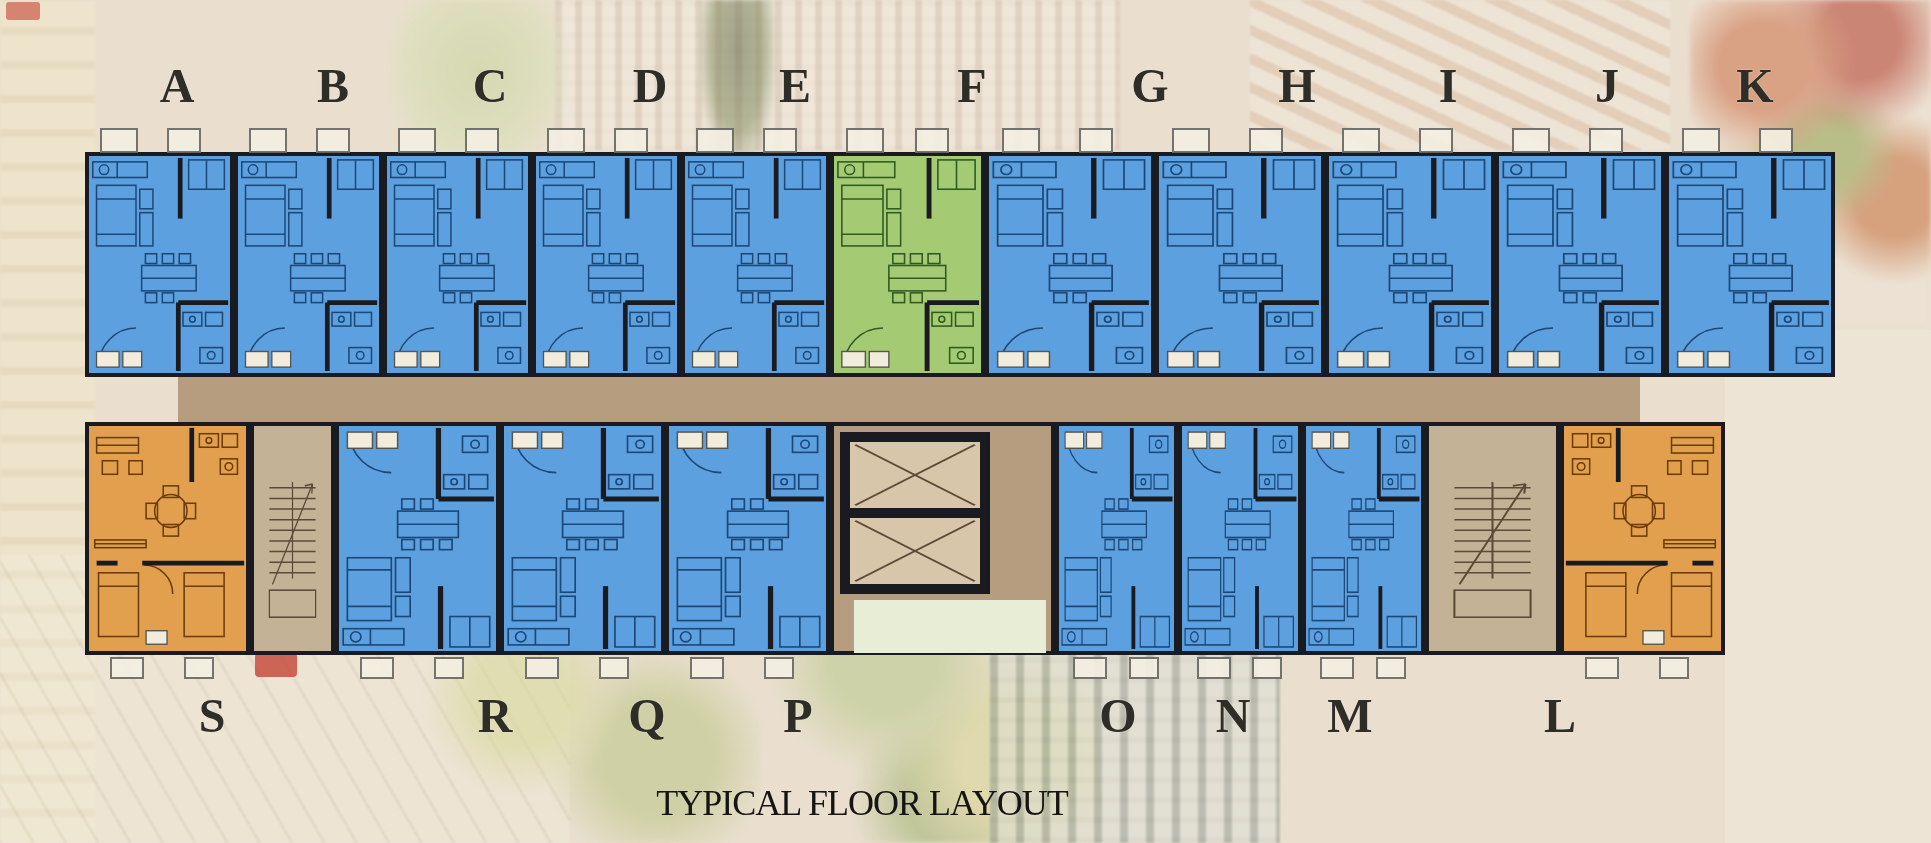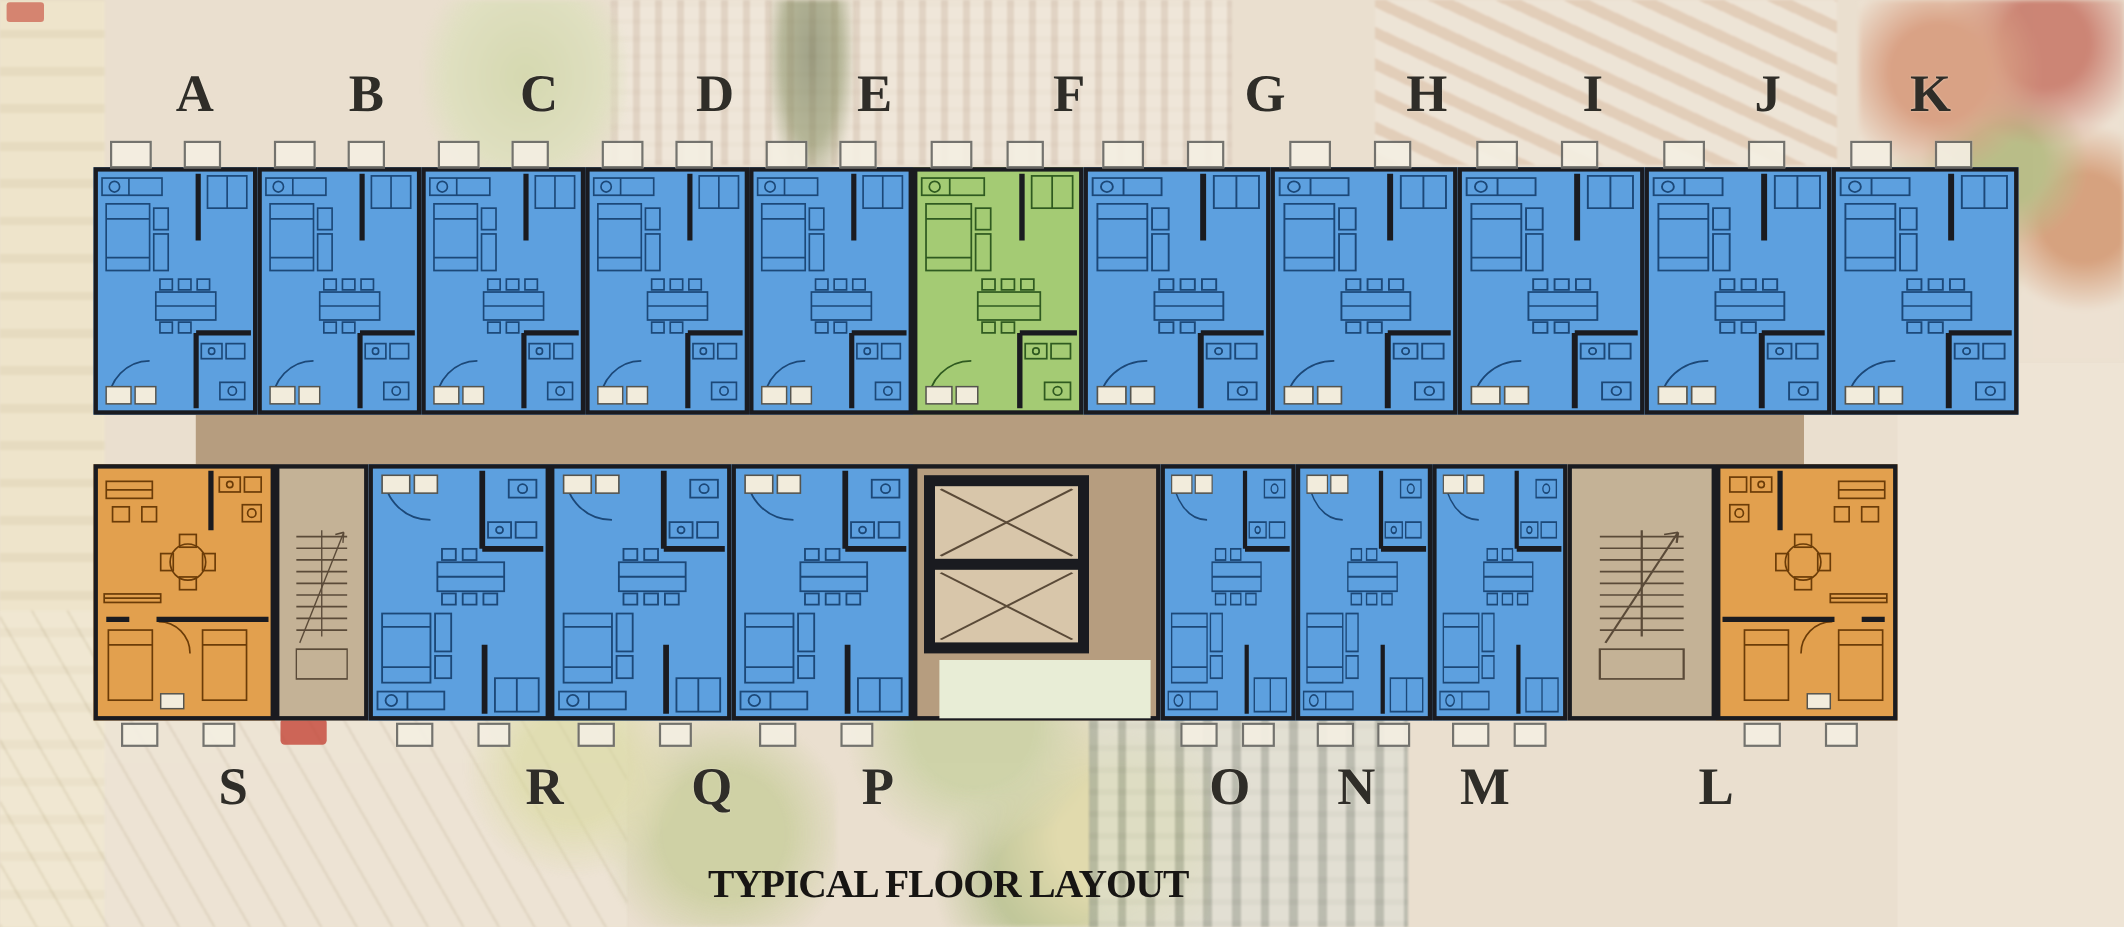--- a/index.html
+++ b/index.html
@@ -14,21 +14,21 @@
   .unit svg{position:absolute;left:0;top:0;width:100%;height:100%;}
   .corridor{position:absolute;background:#b69d7f;}
   .acbox{position:absolute;background:#f4efe2;border:2px solid #6a6a66;box-sizing:border-box;opacity:.92;}
   .letter{
     position:absolute;transform:translateX(-50%);
     font-weight:bold;font-size:48px;line-height:1;color:#2f2d28;
     text-shadow:0 0 2px rgba(240,233,218,.7);
   }
   .title{
     position:absolute;transform:translateX(-50%);
-    font-weight:bold;font-size:36px;letter-spacing:-1px;color:#171513;white-space:nowrap;
+    font-weight:normal;font-size:36px;letter-spacing:-1px;color:#171513;white-space:nowrap;
   }
   .corebox{position:absolute;box-sizing:border-box;}
 </style>
 </head>
 <body>
 
 <div class="stage">
 
   <div class="bg blur1" style="left:0;top:0;width:95px;height:843px;opacity:.55;
               background:repeating-linear-gradient(0deg,#f2e9c9 0 26px,#e4d9b4 26px 34px);"></div>

